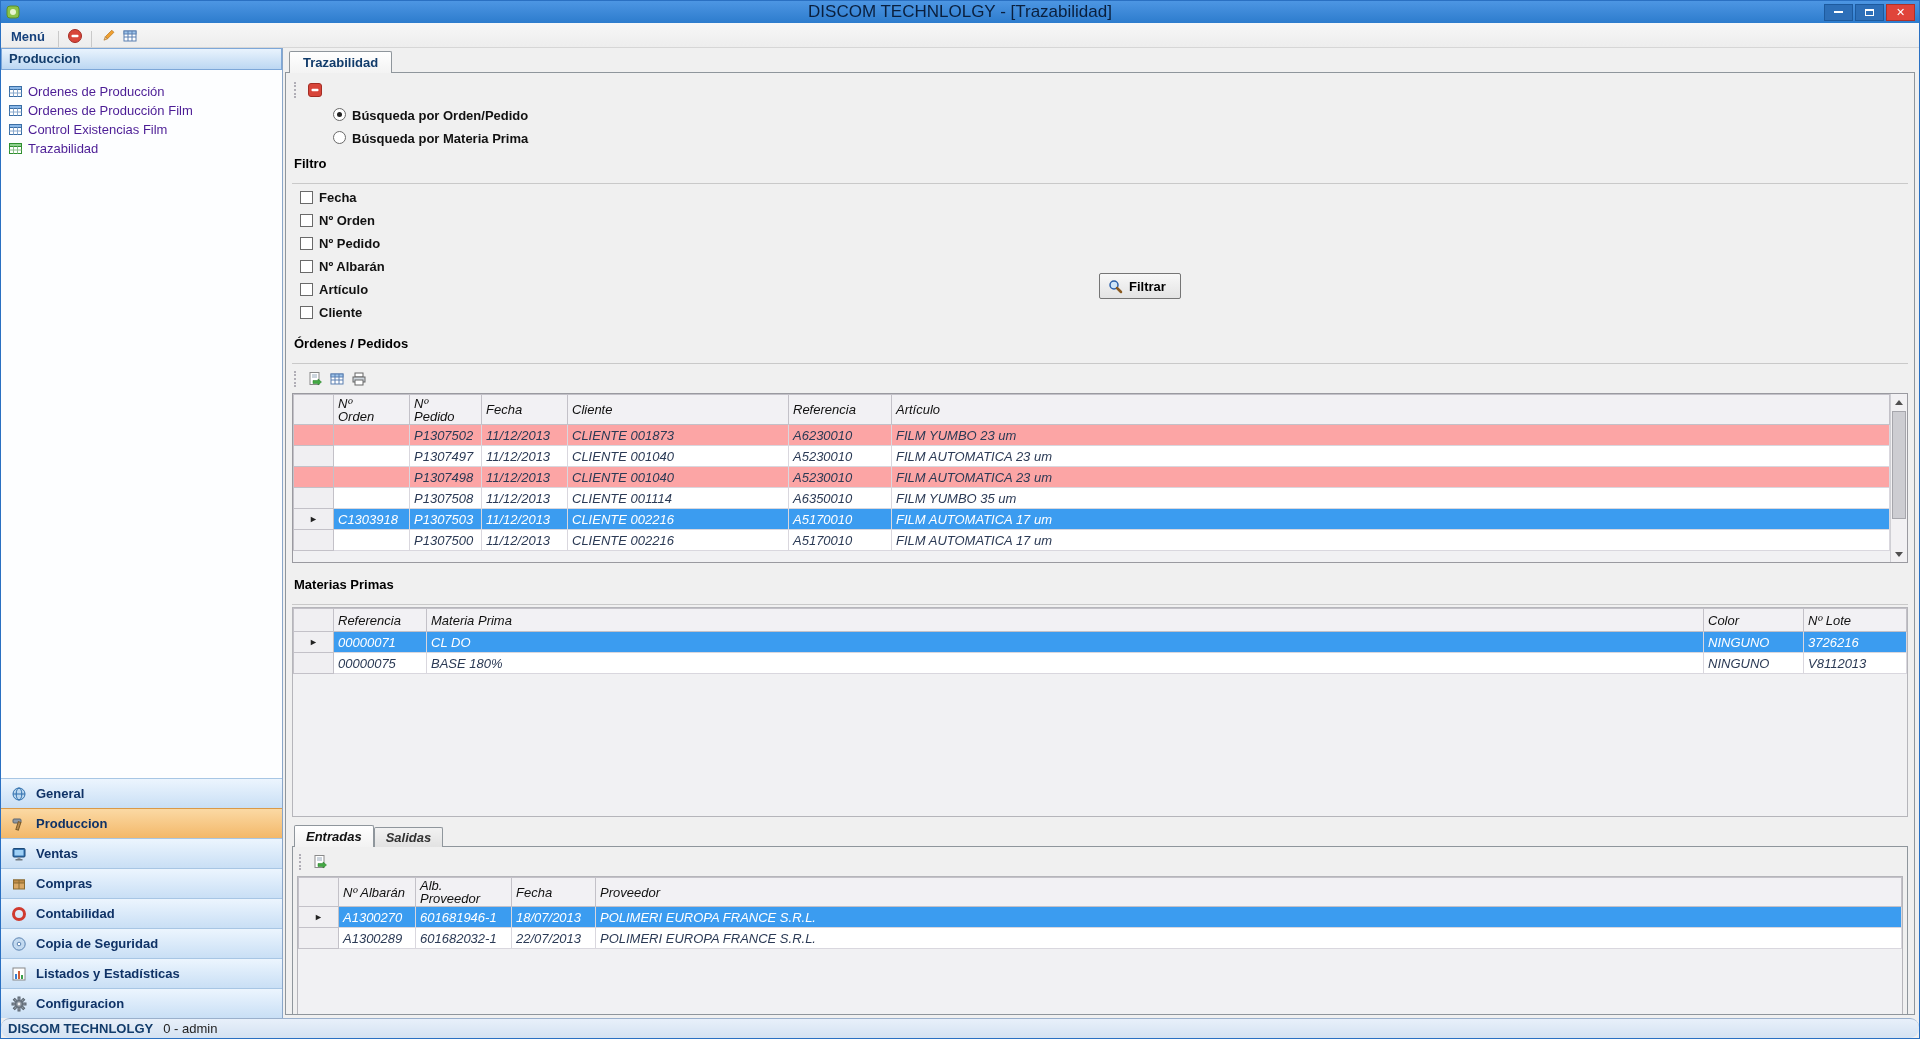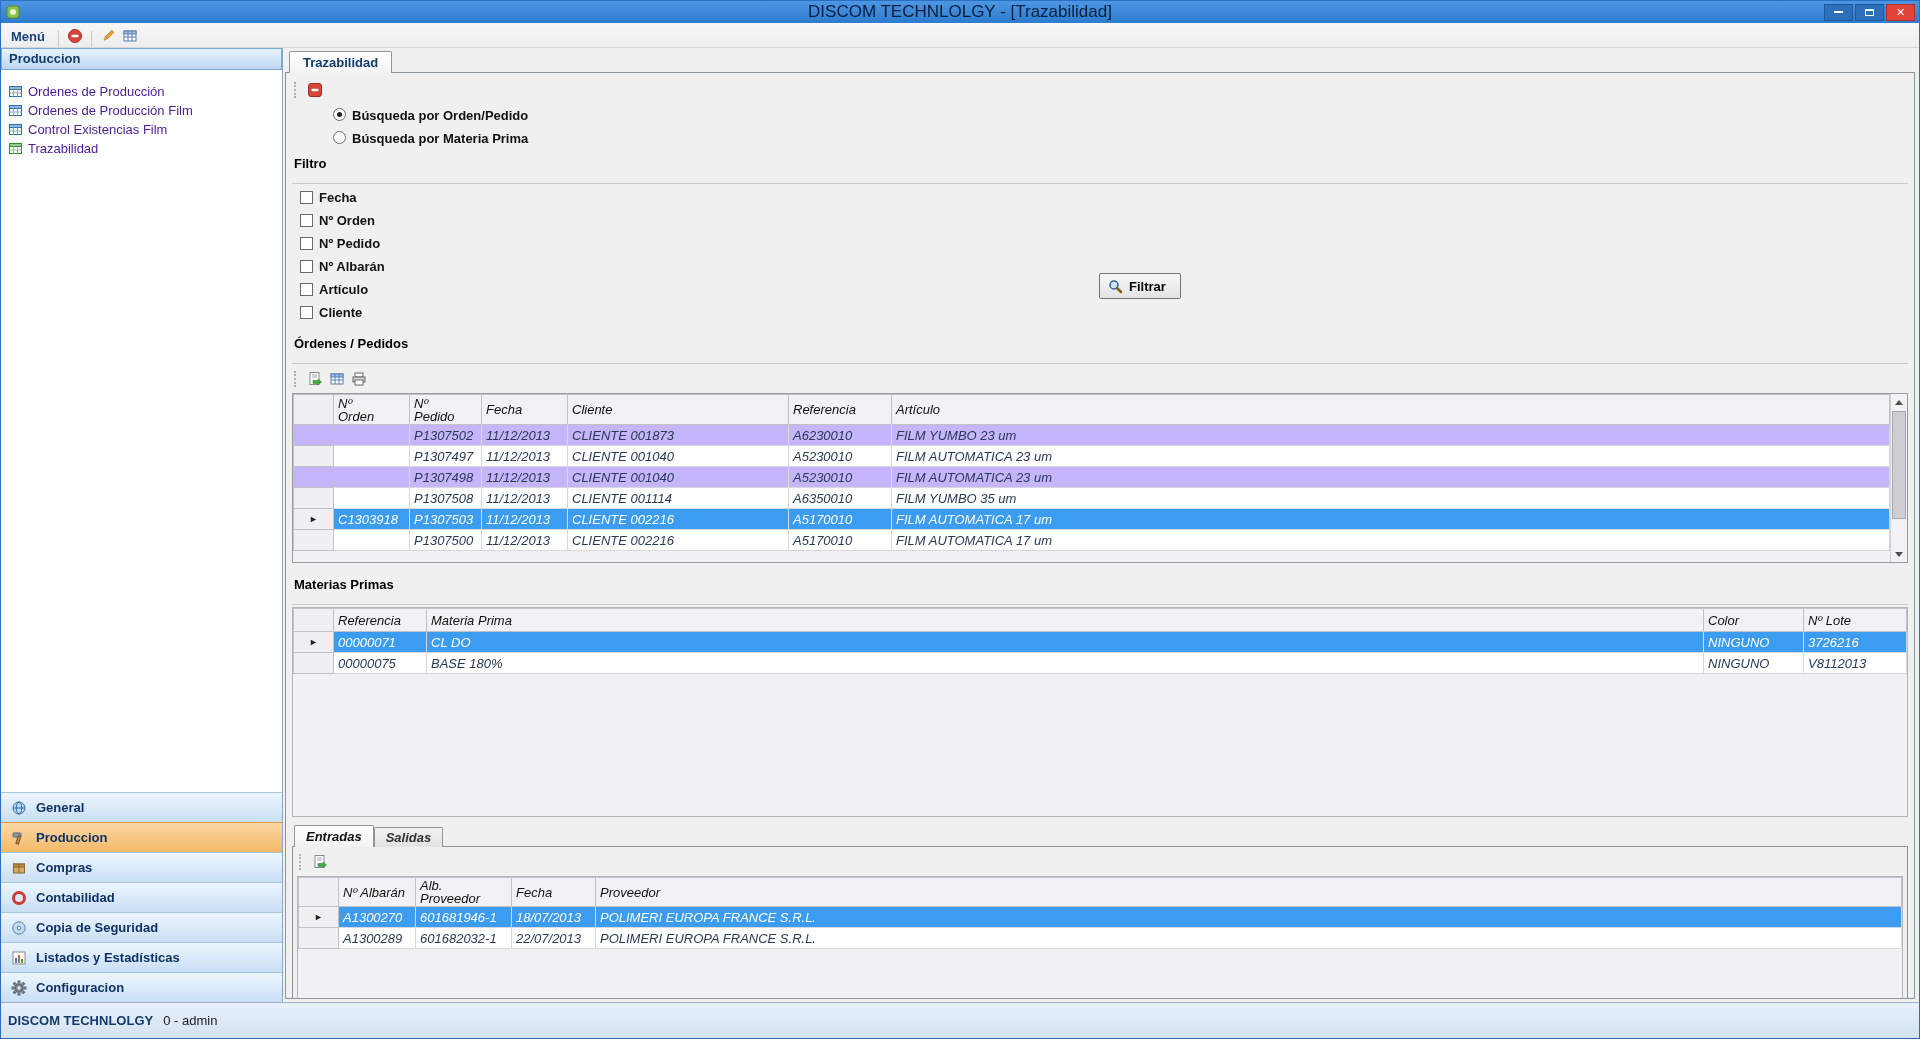--- a/index.html
+++ b/index.html
@@ -63,21 +63,21 @@
   .grid-wrap { position:relative; border:1px solid #9a9aa0; background:#f1f1f3; overflow:hidden;font-style:italic; }
   .orders-wrap { height:170px; margin-top:2px; }
   .materials-wrap { height:210px; margin-top:2px; border-color:#b5b5ba; }
   .mov-wrap { height:168px; margin:2px 4px 0 4px; border-color:#b5b5ba; }
 
   table.grid { border-collapse:collapse; table-layout:fixed; width:100%; font-size:13px; }
   .orders-wrap table.grid { width:calc(100% - 17px); }
   table.grid th { background:#f2f1f4; border:1px solid #c3c1c8; font-weight:normal; text-align:left; vertical-align:middle; padding:1px 4px; white-space:pre-line; line-height:13px; color:#111; }
   table.grid td { background:#fff; border:1px solid #d9d7de; padding:1px 4px; height:21px; white-space:nowrap; overflow:hidden; color:#2b3a55; }
   table.grid td.sel, table.grid th.sel { background:#f0eff2; border-color:#c3c1c8; text-align:center; padding:0; }
-  table.grid tr.alt td { background:#c4b5fd; }
+  table.grid tr.alt td { background:#fca5a5; }
   table.grid tr.selected td { background:#3b9cf0; color:#fff; }
   table.grid tr.selected td.sel { background:#f0eff2; color:#222; font-size:9px; }
   #orders-table th { height:30px; }
   #materials-table th { height:23px; }
   #mov-table th { height:28px; }
 
   #orders-table col:nth-child(1){width:40px} #orders-table col:nth-child(2){width:76px}
   #orders-table col:nth-child(3){width:72px} #orders-table col:nth-child(4){width:86px}
   #orders-table col:nth-child(5){width:221px} #orders-table col:nth-child(6){width:103px}
   #materials-table col:nth-child(1){width:40px} #materials-table col:nth-child(2){width:93px}
@@ -94,21 +94,21 @@
   .sb-thumb { position:absolute; top:17px; left:1px; right:1px; height:108px; background:#cdcdd2; border:1px solid #a6a6ac; }
 
   
   .tabstrip2 { height:23px; display:flex; align-items:flex-end; margin-top:6px; padding-left:2px; flex:0 0 auto; }
   .tab2 { padding:0 11px; display:flex; align-items:center; font-weight:bold; border:1px solid #8f969c; border-bottom:none; border-radius:2px 2px 0 0; margin-bottom:-1px;font-style:italic; }
   .tab2.active { height:22px; background:linear-gradient(#ffffff,#f2f2f2); color:#111; z-index:2; }
   .tab2.inactive { height:20px; background:linear-gradient(#f2f2f2,#e2e2e2); color:#333; }
   .tabpanel2 { border:1px solid #8f969c; background:#f0f0f0; height:204px; flex:0 0 auto; }
 
   
-  .statusbar { height:36px; flex:0 0 auto; background:linear-gradient(#e8f0fa,#d4e2f2); border-top:1px solid #9ab0cc; display:flex; align-items:center; gap:10px; padding:0 7px; }
+  .statusbar { height:20px; flex:0 0 auto; background:linear-gradient(#e8f0fa,#d4e2f2); border-top:1px solid #9ab0cc; display:flex; align-items:center; gap:10px; padding:0 7px;border-radius:9px; }
   .status-app { font-weight:bold; color:#123c6b; }
   .status-user { color:#222; }
 </style>
 </head>
 <body>
 
 <div class="window">
 
   <div class="titlebar">
     <span class="app-icon">
@@ -214,20 +214,29 @@
               <line x1="2" y1="8" x2="14" y2="8" stroke="#2f6fad"></line>
             </svg>
           <span>General</span>
         </div>
         <div class="nav-item selected">
           <svg width="16" height="16">
               <rect x="2" y="3" width="8" height="4" rx="1" fill="#8f98a3" stroke="#5a6570"></rect>
               <rect x="7" y="6" width="2.6" height="8" fill="#b98a4e" stroke="#7a5a28" transform="rotate(18 8 7)"></rect>
             </svg>
           <span>Produccion</span>
+        </div>
+        <div class="nav-item">
+          <svg width="16" height="16">
+              <rect x="2" y="2.5" width="12" height="8.5" rx="1" fill="#2f6fad" stroke="#1d4a78"></rect>
+              <rect x="3.5" y="4" width="9" height="5.5" fill="#9fd0f5"></rect>
+              <rect x="6.5" y="11" width="3" height="2" fill="#8f98a3"></rect>
+              <rect x="4.5" y="13" width="7" height="1.5" fill="#6f7880"></rect>
+            </svg>
+          <span>Ventas</span>
         </div>
         <div class="nav-item">
           <svg width="16" height="16">
               <rect x="2.5" y="4" width="11" height="9" fill="#d9a866" stroke="#8a6a30"></rect>
               <rect x="2.5" y="4" width="11" height="3" fill="#c08c48" stroke="#8a6a30"></rect>
               <line x1="8" y1="4" x2="8" y2="13" stroke="#8a6a30"></line>
             </svg>
           <span>Compras</span>
         </div>
         <div class="nav-item">

